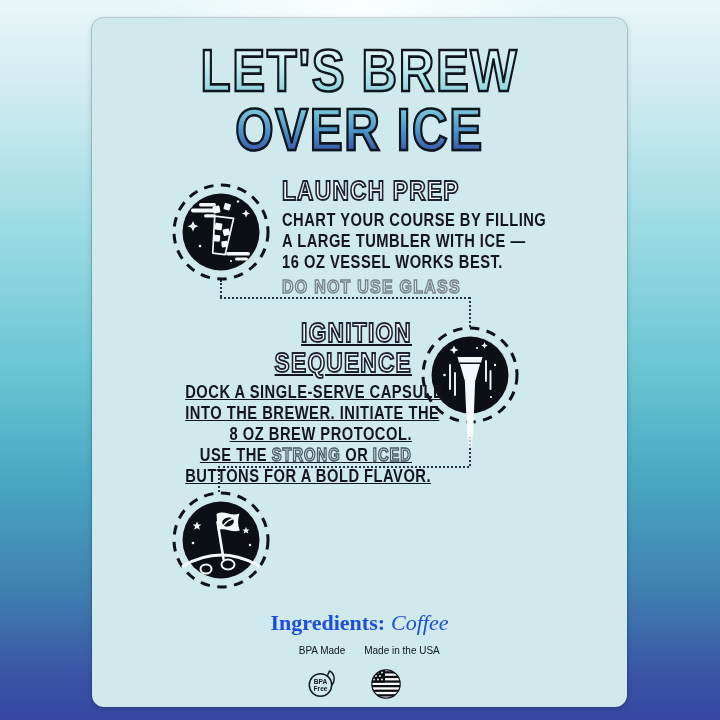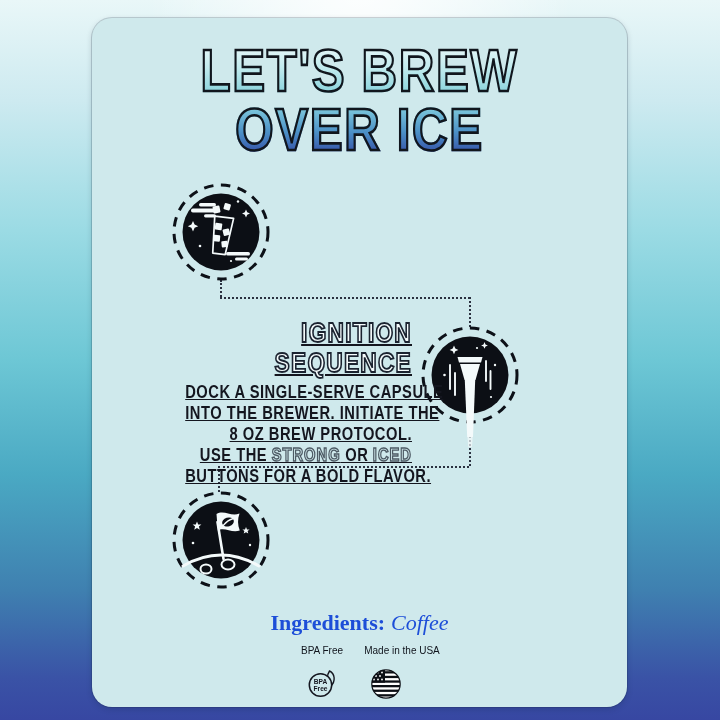--- a/index.html
+++ b/index.html
@@ -8,21 +8,21 @@
     font-family:"Liberation Sans","DejaVu Sans",sans-serif;
   }
   .stage {
     position:relative; width:720px; height:720px;
     background:
       radial-gradient(ellipse at 50% -8%, rgba(255,255,255,0.95) 0%, rgba(255,255,255,0) 42%),
       linear-gradient(180deg,#e9f7f8 0%, #cdeaf0 14%, #9bdbe4 32%, #6dc7d5 50%, #4aa9c3 66%, #3f80b0 82%, #3a53a6 94%, #3747a2 100%);
   }
   .card {
     position:absolute; left:92px; top:18px; width:535px; height:689px;
-    background:#cfe9ec; border-radius:20px;
+    background:#cfe9ec; border-radius:12px;
     box-shadow:0 0 0 1px rgba(15,35,55,0.18), 0 2px 6px rgba(10,25,45,0.18);
   }
   
   .title-wrap { position:absolute; left:0; top:22px; width:535px; text-align:center; }
   .title-line {
     display:block; font-weight:bold; letter-spacing:2px; line-height:1.02;
     transform:scaleX(0.82); transform-origin:50% 50%;
     -webkit-background-clip:text; background-clip:text;
     -webkit-text-fill-color:transparent; color:transparent;
     -webkit-text-stroke:2.6px #11161d;
@@ -155,38 +155,47 @@
         <path d="M53.5 35.8 Q59 32.2 64.5 32.4" fill="none" stroke="#f4fafb" stroke-width="1.4" stroke-linecap="round"></path>
       </g>
       <g fill="#f4fafb">
         <path d="M28 33.5 L29.2 36.6 L32.4 36.6 L29.9 38.6 L30.8 41.7 L28 39.9 L25.2 41.7 L26.1 38.6 L23.6 36.6 L26.8 36.6 Z"></path>
         <path d="M77 39 L78 41.5 L80.6 41.5 L78.6 43.1 L79.3 45.6 L77 44.2 L74.7 45.6 L75.4 43.1 L73.4 41.5 L76 41.5 Z"></path>
         <circle cx="24" cy="55" r="1.3"></circle>
         <circle cx="81" cy="57" r="1.2"></circle>
       </g>
     </svg>
 
+    <div class="step left" style="left:190px; top:158px; width:300px;">
+      <div class="scale">
+        <div class="step-heading">LAUNCH PREP</div>
+        <div class="step-line">CHART YOUR COURSE BY FILLING</div>
+        <div class="step-line">A LARGE TUMBLER WITH ICE —</div>
+        <div class="step-line">16 OZ VESSEL WORKS BEST.</div>
+        <div class="outline-note">DO NOT USE GLASS</div>
+      </div>
+    </div>
 
     <div class="step right" style="left:50px; top:300px; width:270px;text-decoration:underline;">
       <div class="scale">
         <div class="step-heading">IGNITION SEQUENCE</div>
         <div class="step-line">DOCK A SINGLE-SERVE CAPSULE</div>
         <div class="step-line">INTO THE BREWER. INITIATE THE</div>
         <div class="step-line">8 OZ BREW PROTOCOL.</div>
         <div class="step-line"><span>USE THE </span><span class="outline-word">STRONG</span><span> OR </span><span class="outline-word">ICED</span></div>
         <div class="step-line">BUTTONS FOR A BOLD FLAVOR.</div>
       </div>
     </div>
 
 
     <div class="ingredients">
       <span class="ing-label">Ingredients:</span><span class="ing-value">Coffee</span>
     </div>
 
-    <div class="badge-label" style="left:170px; width:120px;">BPA Free</div>
+    <div class="badge-label" style="left:170px; width:120px;">BPA Made</div>
     <div class="badge-label" style="left:250px; width:120px;">Made in the USA</div>
 
     <svg class="badge-icon" style="left:214px;" width="32" height="32" viewBox="0 0 32 32">
       <path d="M23.5 3 C29 5.5 30 13.5 24.5 18.5 C21 13.5 20.5 7 23.5 3 Z" fill="#cfe9ec" stroke="#14161f" stroke-width="1.4"></path>
       <circle cx="14.5" cy="17" r="11.2" fill="#cfe9ec" stroke="#14161f" stroke-width="1.5"></circle>
       <text x="14.5" y="15.6" text-anchor="middle" font-size="6.6" font-weight="bold" fill="#14161f" font-family="Liberation Sans, sans-serif">BPA</text>
       <text x="14.5" y="23" text-anchor="middle" font-size="6.6" font-weight="bold" fill="#14161f" font-family="Liberation Sans, sans-serif">Free</text>
     </svg>
 
     <svg class="badge-icon" style="left:278px;" width="32" height="32" viewBox="0 0 32 32">

